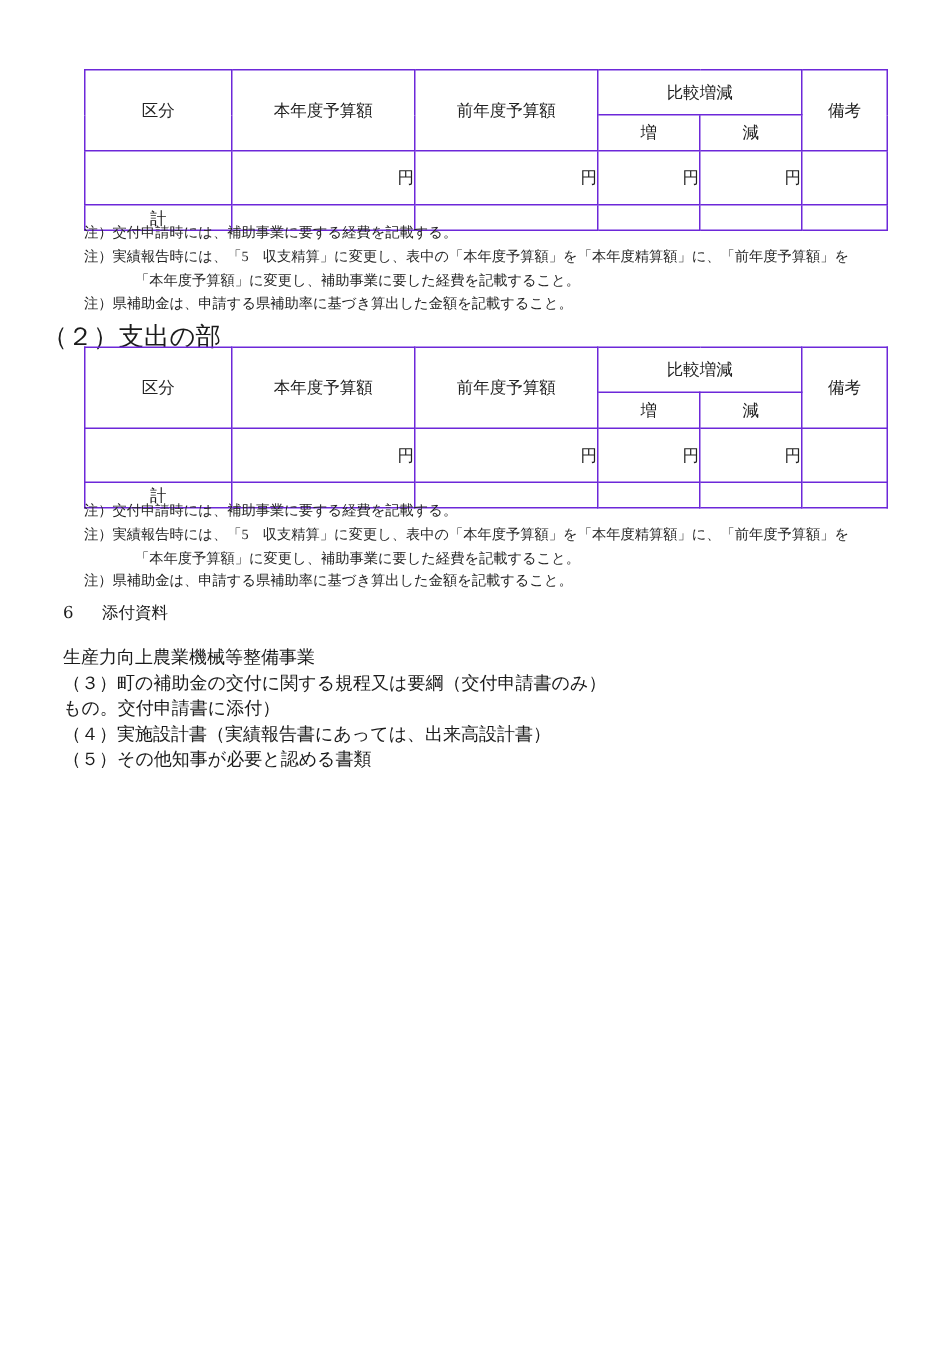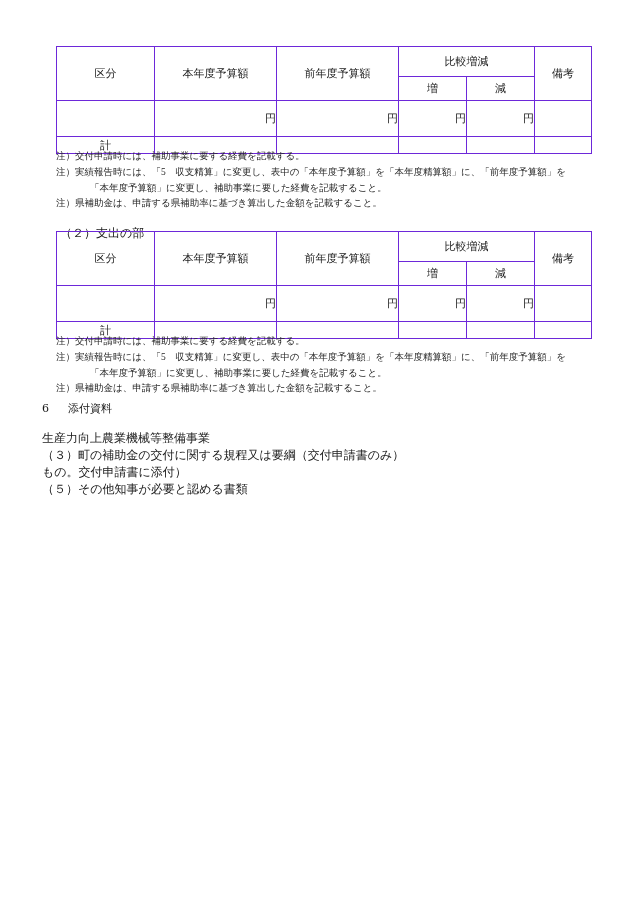--- a/index.html
+++ b/index.html
@@ -88,25 +88,24 @@
   }
   .note-indent {
     display: block;
     padding-left: 34px;
     white-space: nowrap;
   }
 
   
   .section-label {
     position: absolute;
-    left: 60px;
+    left: 28px;
     top: 213px;
-    font-size: 12px;
-    color: #1a1a1a;
-    margin-top: 12px;
+    font-size: 17px;
+    color: #1a1a1a;
   }
 
   
   .section6-heading {
     position: absolute;
     left: 42px;
     top: 401px;
     font-size: 11px;
     color: #1a1a1a;
   }
@@ -217,16 +216,17 @@
   </div>
 
   <div class="section6-heading">
     <span class="section6-num">6</span><span>添付資料</span>
   </div>
 
   <div class="attachments">
     <span class="att-title">生産力向上農業機械等整備事業</span>
     <span class="att-item">（３）町の補助金の交付に関する規程又は要綱（交付申請書のみ）</span>
     <span class="att-sub-cont">もの。交付申請書に添付）</span>
+    <span class="att-item">（４）実施設計書（実績報告書にあっては、出来高設計書）</span>
     <span class="att-item">（５）その他知事が必要と認める書類</span>
   </div>
 
 </div>
 
 </body></html>

